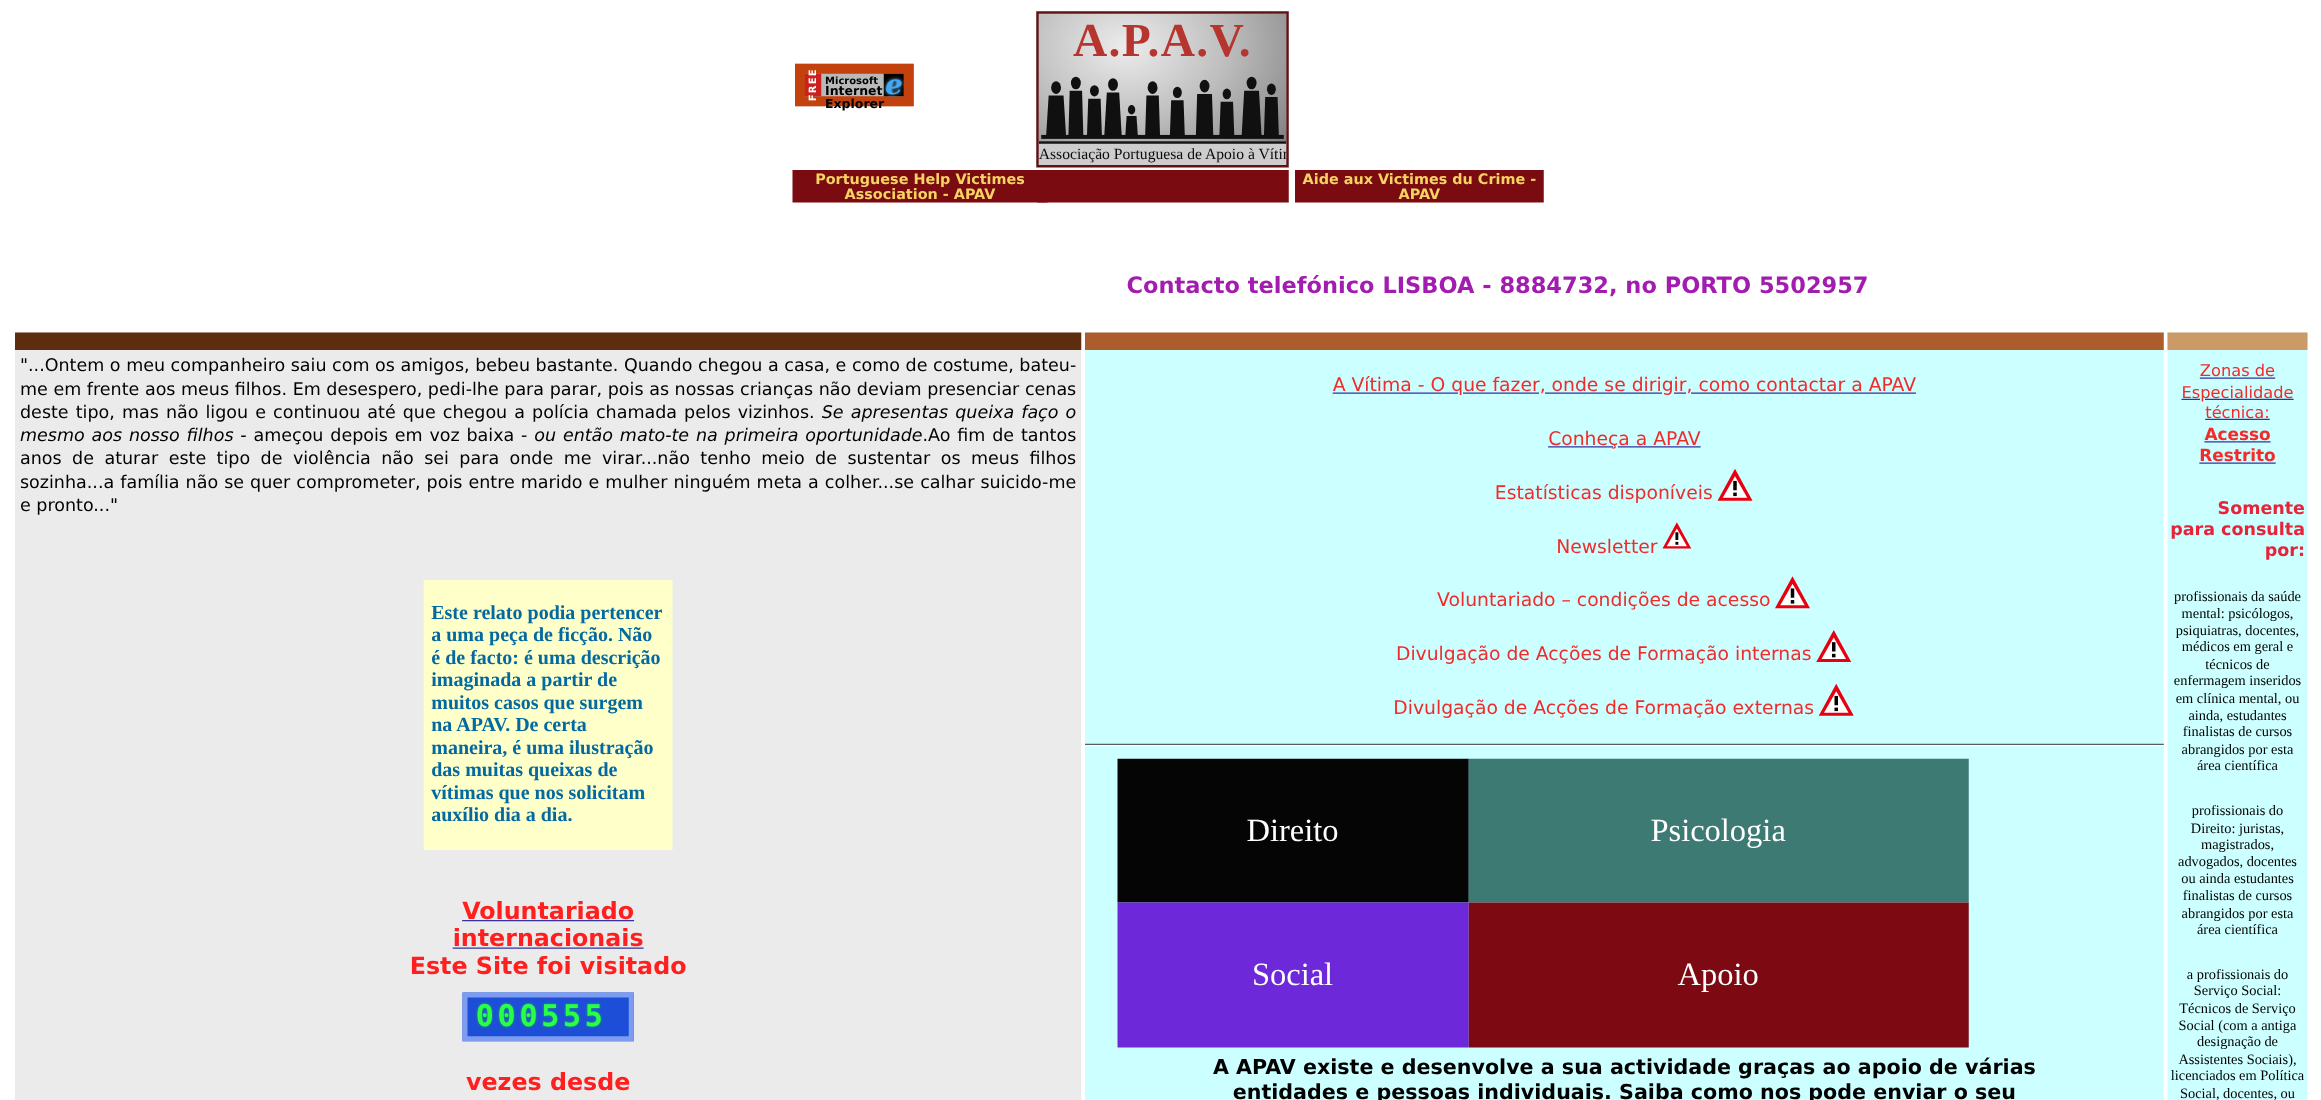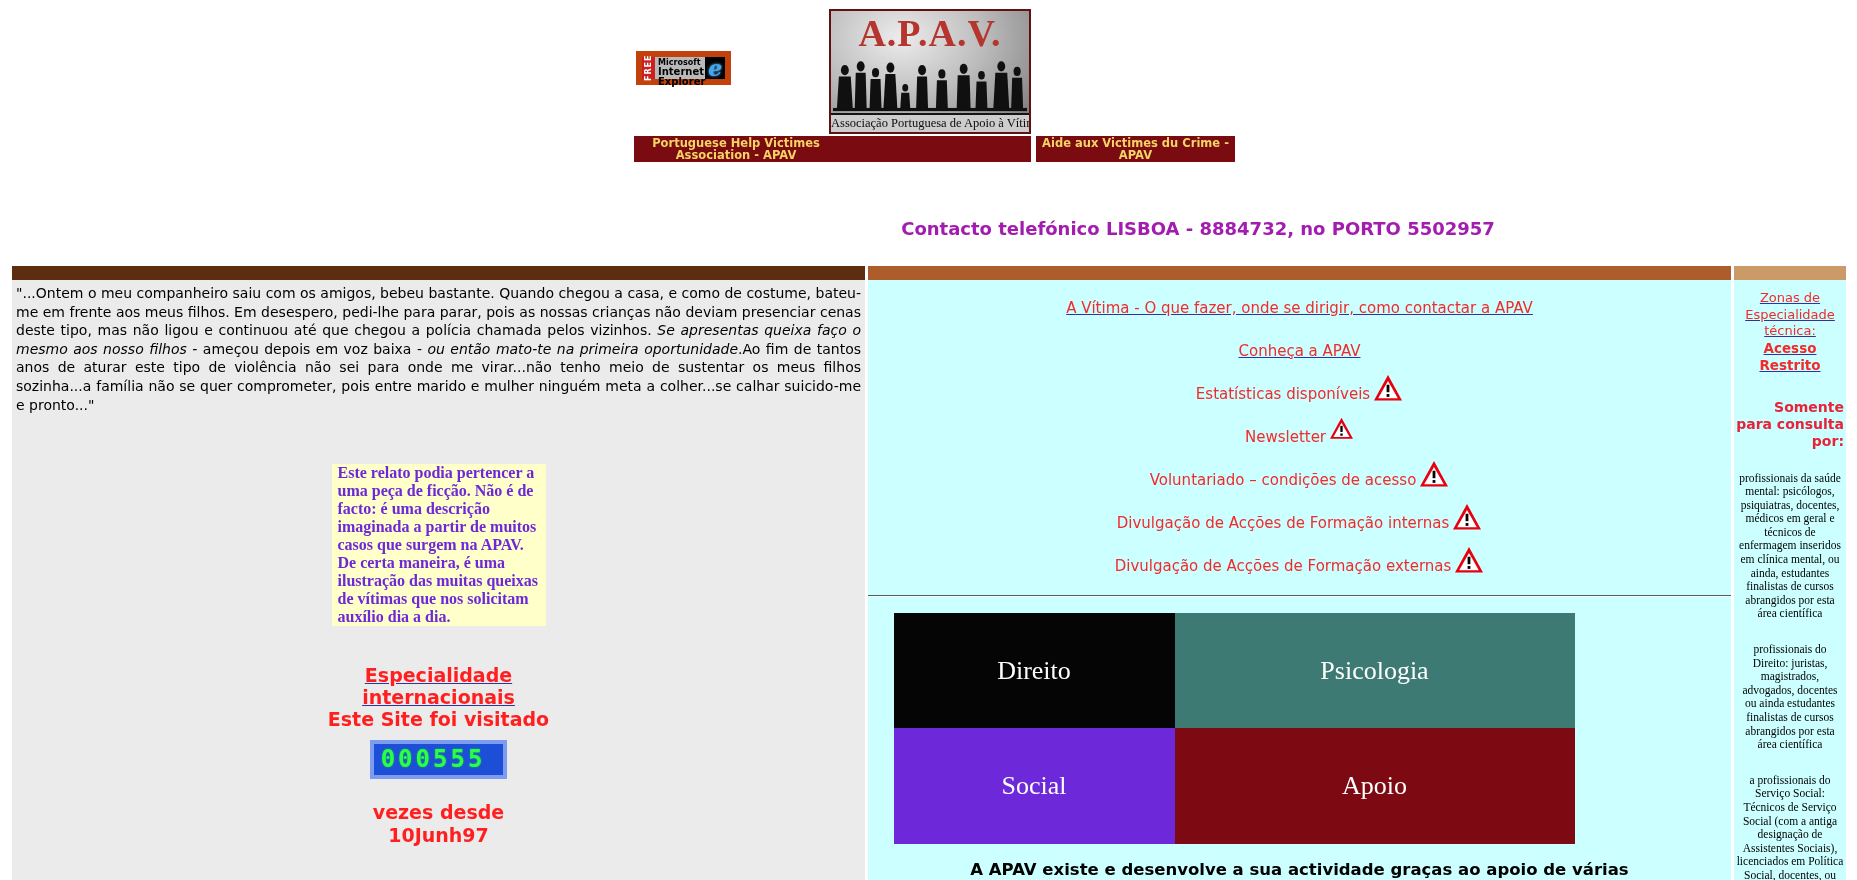--- a/index.html
+++ b/index.html
@@ -2,21 +2,21 @@
 <html><head>
 <meta charset="utf-8">
 <style>
   * { margin:0; padding:0; box-sizing:border-box; }
   html,body { background:#ffffff; }
   body { font-family:"DejaVu Sans", sans-serif; }
   #page { position:relative; width:1857px; height:880px; overflow:hidden; background:#ffffff; }
 
   
   .ie-badge { position:absolute; left:636px; top:51px; width:95px; height:34px;
-    border:6px solid #c2410c; background:#b9b9b9; display:flex; align-items:stretch; }
+    border:8px solid #c2410c; background:#b9b9b9; display:flex; align-items:stretch; }
   .ie-free { width:13px; background:#cc2020; color:#ffffff; font-size:8px; font-weight:bold;
     display:flex; align-items:center; justify-content:center;
     writing-mode:vertical-rl; transform:rotate(180deg); letter-spacing:1px; }
   .ie-mid { flex:1; padding:2px 0 0 3px; color:#000; }
   .ie-ms { font-size:8px; line-height:8px; font-weight:bold; }
   .ie-ln { font-size:10px; line-height:10px; font-weight:bold; }
   .ie-e { width:27px; background:#000; color:#3fa9f5; display:flex; align-items:center; justify-content:center;
     font-size:22px; font-weight:bold; font-style:italic; font-family:"DejaVu Serif", serif;
     text-shadow:0 0 3px #79c4ff; }
 
@@ -46,43 +46,43 @@
   .col-left { left:12px; width:853px; background:#ebebeb; }
   .col-left .col-bar { background:#5c2e0f; }
   .col-main { left:868px; width:863px; background:#ccffff; }
   .col-main .col-bar { background:#ad5c2b; }
   .col-side { left:1734px; width:112px; background:#ccffff; }
   .col-side .col-bar { background:#cc9a66; }
 
   
   .testimonial { padding:4px 4px 0 4px; font-size:14px; line-height:18.6px; text-align:justify; color:#000; }
   .testimonial .it { font-style:italic; }
-  .note-box { width:214px; margin:50px auto 0 auto; background:#ffffc9; padding:0 6px;
+  .note-box { width:199px; margin:50px auto 0 auto; background:#ffffc9; padding:18px 6px;
     font-family:"Liberation Serif", serif; font-weight:bold; font-size:16px; line-height:18px;
-    color:#6d28d9; }
+    color:#0369a1; }
   .researchers { display:block; width:220px; margin:38px auto 0 auto; text-align:center;
     color:#ff1f1f; font-weight:bold; font-size:19px; line-height:22px;
     text-decoration:underline; text-decoration-color:#33339e; cursor:pointer; }
   .visited-label { text-align:center; color:#ff1f1f; font-weight:bold; font-size:19px; line-height:22px; }
   .counter-wrap { text-align:center; margin-top:10px; }
   .counter { display:inline-block; border:4px solid #7d9cf0; background:#1d4ed8; padding:2px 18px 3px 7px; }
   .counter span { font-family:"DejaVu Sans Mono", monospace; font-weight:bold; font-size:24px;
     line-height:26px; color:#2aff47; letter-spacing:3px; text-shadow:0 0 2px #1bcc38; }
   .visited-suffix { margin-top:22px; text-align:center; color:#ff1f1f; font-weight:bold;
     font-size:19px; line-height:23px; width:220px; margin-left:auto; margin-right:auto; }
 
   
   .mlink-row { height:43px; display:flex; align-items:center; justify-content:center; }
   .mlink-row.first { margin-top:6px; }
   .mlink { color:#f32a2a; font-size:15px; cursor:pointer; text-decoration:none; }
   .mlink.u { text-decoration:underline; text-decoration-color:#33339e; }
   .warn { width:30px; height:28px; margin-left:3px; transform:translateY(-6px); }
   .warn.sm { width:25px; height:23px; transform:translateY(-8px); }
   .mhr { border:0; border-top:1px solid #5a5a5a; border-bottom:1px solid #f2ffff; margin:8px 0 10px 0; }
-  .quad { width:812px; margin:16px auto; display:grid; grid-template-columns:281px 400px;
+  .quad { width:812px; margin:0 auto; display:grid; grid-template-columns:281px 400px;
     grid-template-rows:115px 116px; }
   .quad-cell { display:flex; align-items:center; justify-content:center; cursor:pointer; }
   .quad-cell span { color:#ffffff; font-family:"Liberation Serif", serif; font-size:26px; }
   .main-footer { margin:6px auto 0 auto; width:720px; text-align:center; color:#000;
     font-weight:bold; font-size:16.5px; line-height:20px; }
 
   
   .side-inner { padding:10px 2px 0 2px; text-align:center; }
   .side-title { color:#f32a2a; font-size:13px; line-height:16.5px;
     text-decoration:underline; text-decoration-color:#33339e; cursor:pointer; display:inline-block; }
@@ -149,21 +149,21 @@
   </div>
 
   <div class="contact">Contacto telefónico LISBOA - 8884732, no PORTO 5502957</div>
 
   <div class="col col-left">
     <div class="col-bar"></div>
     <div class="testimonial">
       <span>"...Ontem o meu companheiro saiu com os amigos, bebeu bastante. Quando chegou a casa, e como de costume, bateu-me em frente aos meus filhos. Em desespero, pedi-lhe para parar, pois as nossas crianças não deviam presenciar cenas deste tipo, mas não ligou e continuou até que chegou a polícia chamada pelos vizinhos. </span><span class="it">Se apresentas queixa faço o mesmo aos nosso filhos -</span><span> ameçou depois em voz baixa - </span><span class="it">ou então mato-te na primeira oportunidade</span><span>.Ao fim de tantos anos de aturar este tipo de violência não sei para onde me virar...não tenho meio de sustentar os meus filhos sozinha...a família não se quer comprometer, pois entre marido e mulher ninguém meta a colher...se calhar suicido-me e pronto..."</span>
     </div>
     <div class="note-box">Este relato podia pertencer a uma peça de ficção. Não é de facto: é uma descrição imaginada a partir de muitos casos que surgem na APAV. De certa maneira, é uma ilustração das muitas queixas de vítimas que nos solicitam auxílio dia a dia.</div>
-    <a class="researchers">Especialidade internacionais</a>
+    <a class="researchers">Voluntariado internacionais</a>
     <div class="visited-label">Este Site foi visitado</div>
     <div class="counter-wrap">
       <div class="counter">
         <span>000555</span>
       </div>
     </div>
     <div class="visited-suffix">vezes desde 10Junh97</div>
   </div>
 
   <div class="col col-main">

